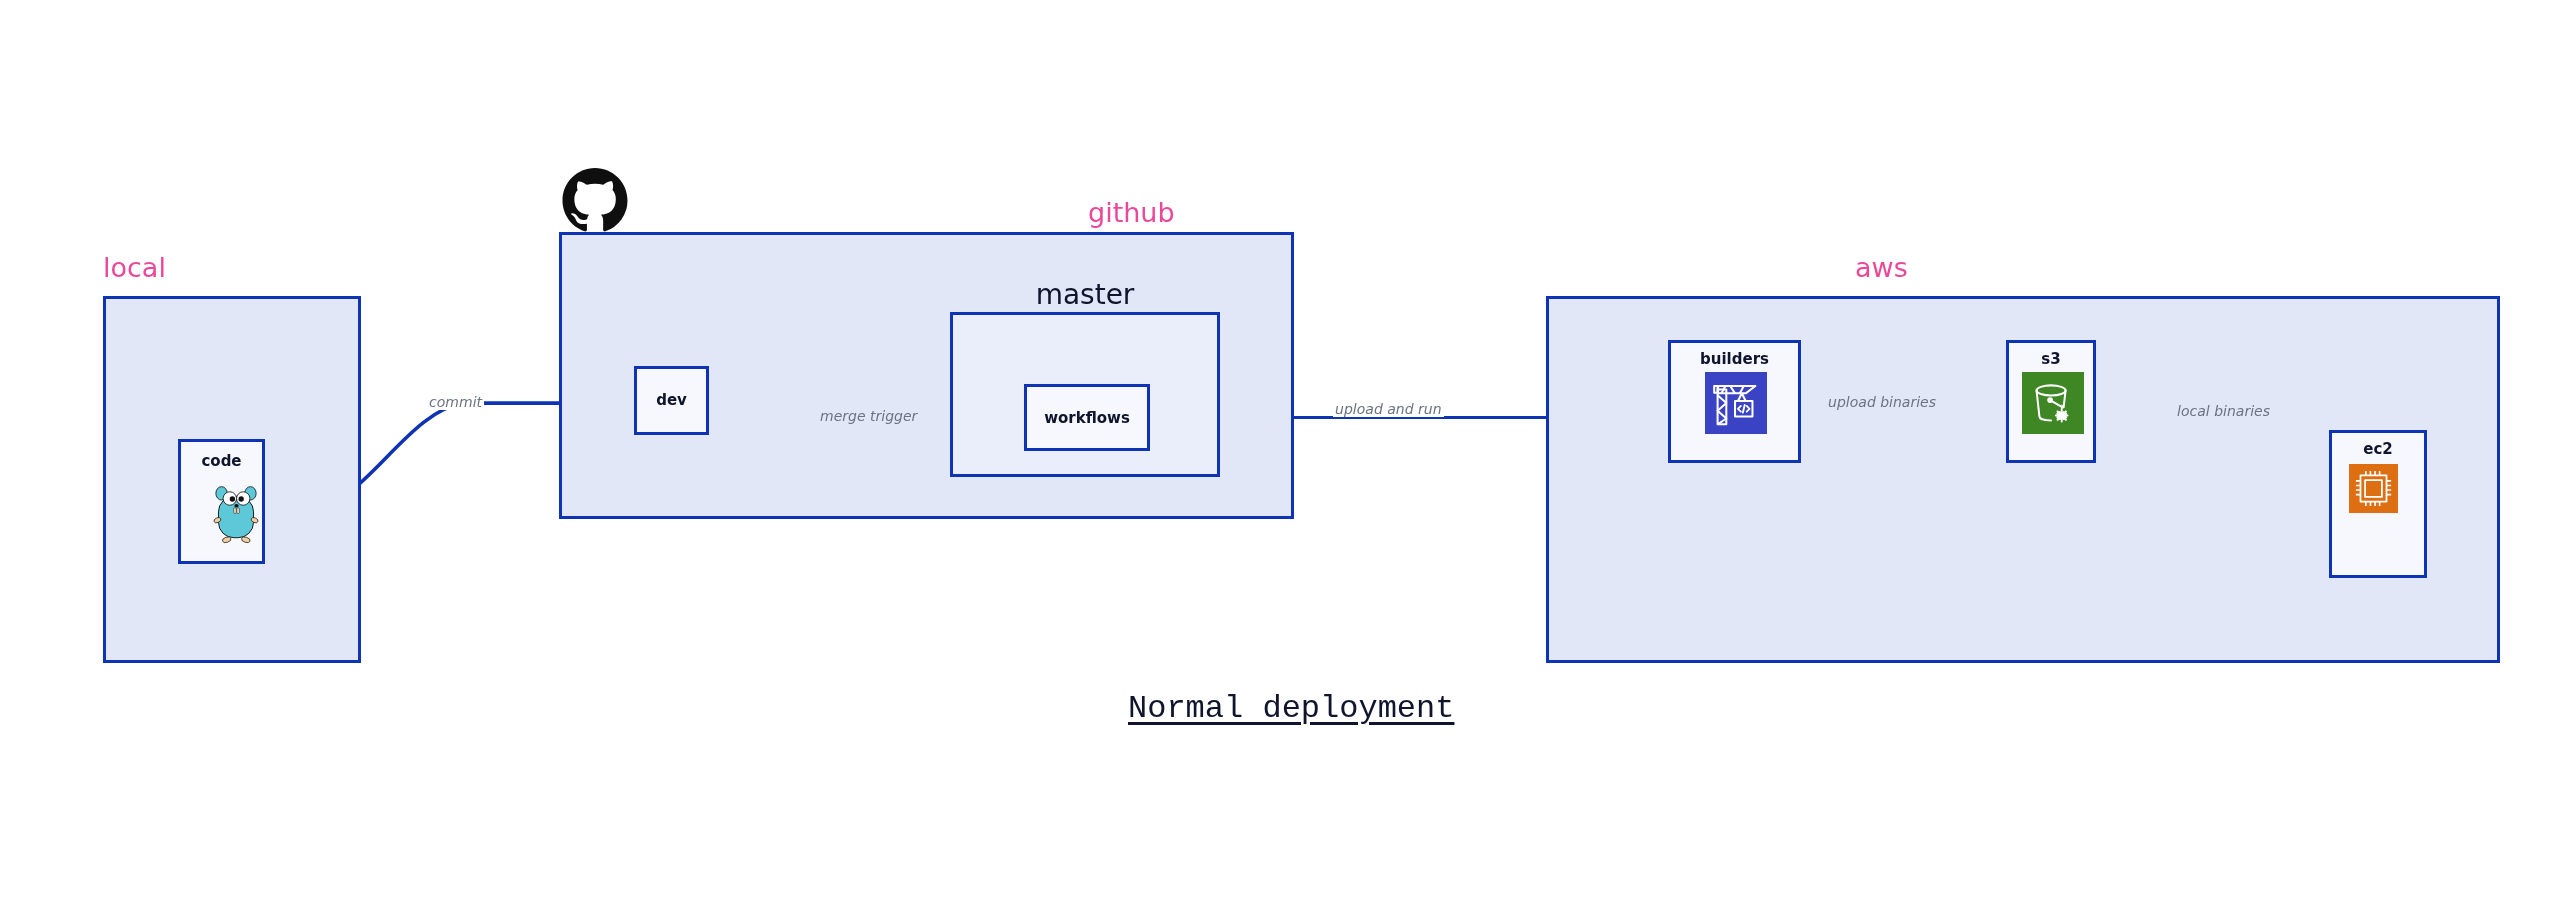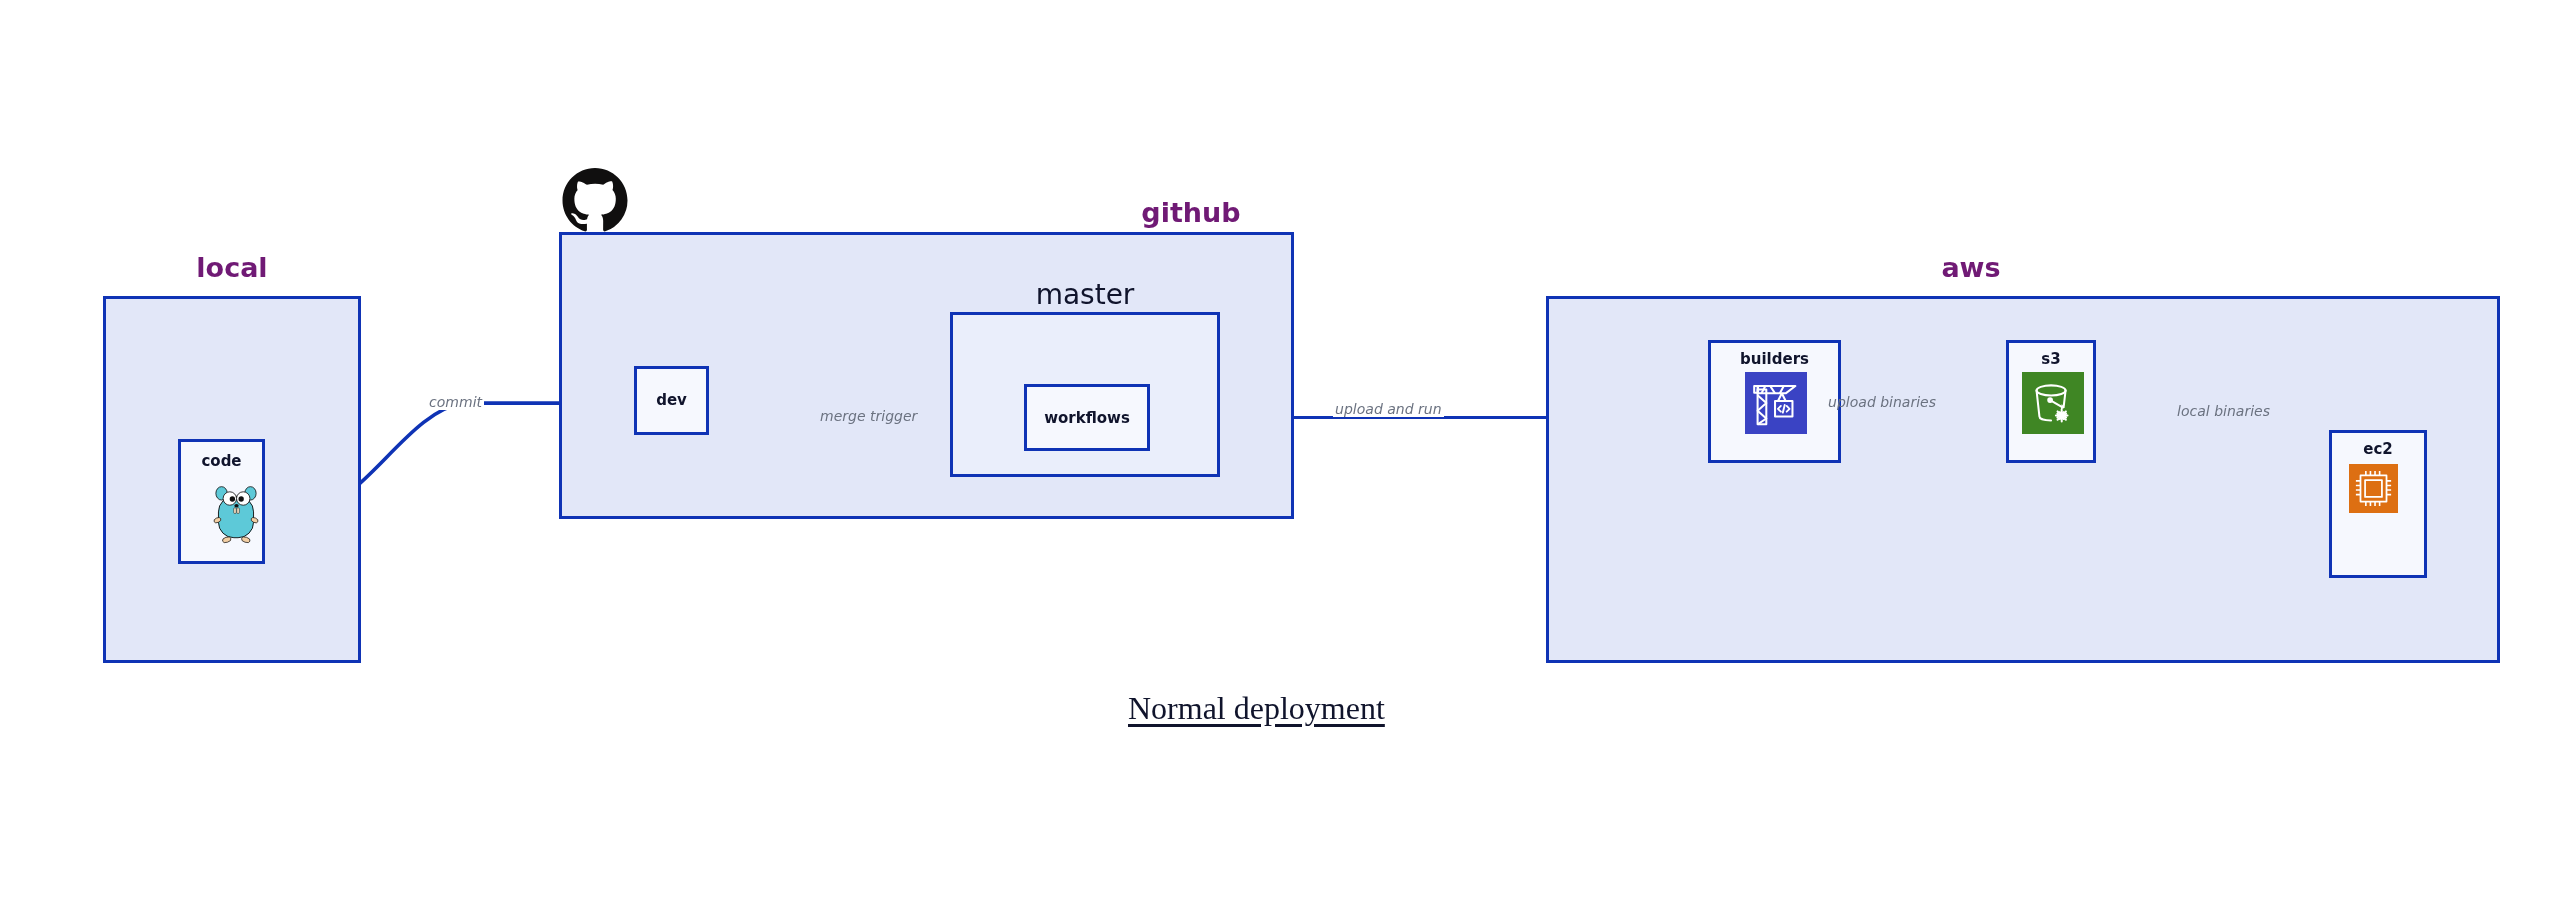--- a/index.html
+++ b/index.html
@@ -28,24 +28,24 @@
   .group-box {
     position: absolute;
     background: #e2e7f8;
     border: 3.6px solid #0f33b5;
     box-sizing: border-box;
   }
   .group-title {
     position: absolute;
     font-family: "DejaVu Sans", sans-serif;
     font-size: 27px;
-    font-weight: 700;
-    color: #701a75;
-    white-space: nowrap;
-    text-align: center;
+    font-weight: 400;
+    color: #ec4899;
+    white-space: nowrap;
+    text-align: left;
   }
   
   .node {
     position: absolute;
     background: #eaeefb;
     border: 3.6px solid #0f33b5;
     box-sizing: border-box;
   }
   .node-white {
     background: #f6f8fe;
@@ -86,21 +86,21 @@
     background: #ffffff;
     padding: 0 2.1px;
     line-height: 1.1;
   }
   .edge-label.on-fill {
     background: transparent;
   }
   
   .caption {
     position: absolute;
-    font-family: Liberation Serif, serif;
+    font-family: Liberation Mono, monospace;
     font-size: 32px;
     color: #10142c;
     text-decoration: underline;
     text-underline-offset: 5.2px;
     white-space: nowrap;
   }
   
   .icon-box {
     position: absolute;
   }
@@ -204,21 +204,21 @@
 
   <div class="node node-white" style="left:1024px; top:384px; width:126px; height:67px;">
     <div class="node-label" style="top:21.6px;">workflows</div>
   </div>
 
   <div class="group-title" style="left:1855px; top:252px; width:232px;">aws</div>
 
   <div class="group-box" style="left:1546px; top:296px; width:954px; height:367px;">
   </div>
 
-  <div class="node node-white" style="left:1708px; top:340px; width:133px; height:123px;">
+  <div class="node node-white" style="left:1668px; top:340px; width:133px; height:123px;">
     <div class="node-label" style="top:7.2px;">builders</div>
     <svg class="icon-box" style="left:34px; top:29px;" width="62" height="62" viewBox="0 0 64 64" xmlns="http://www.w3.org/2000/svg">
       <rect x="0" y="0" width="64" height="64" fill="#3a43c4"></rect>
       <g fill="none" stroke="#ffffff" stroke-width="2.1" stroke-linejoin="round">
 
         <rect x="13" y="18" width="9" height="36"></rect>
         <path d="M13 24 L22 32 L13 40 L22 48 L13 54"></path>
 
         <rect x="9.5" y="14.5" width="4" height="7"></rect>
 

